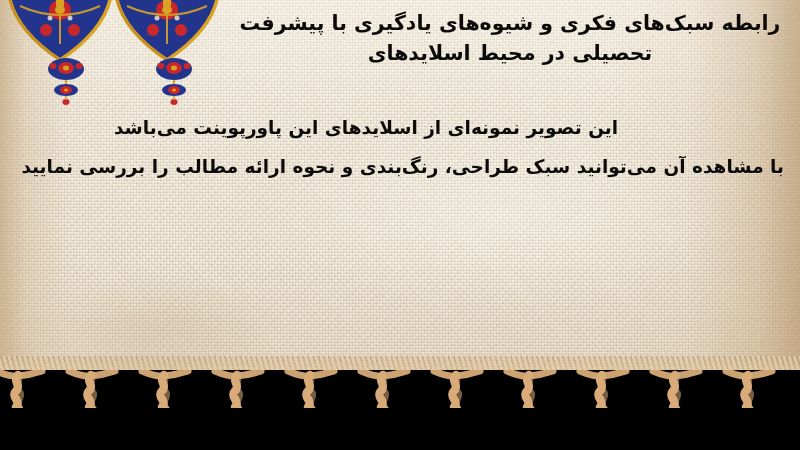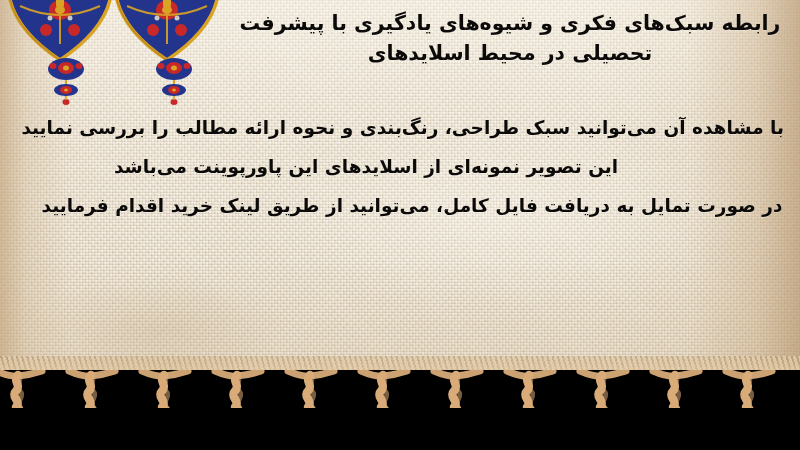--- a/index.html
+++ b/index.html
@@ -275,23 +275,22 @@
     </g>
   </svg>
 
   <div class="text-layer">
     <div class="title">
       <span class="t-line">رابطه سبک‌های فکری و شیوه‌های یادگیری با پیشرفت</span>
       <span class="t-line">تحصیلی در محیط اسلایدهای</span>
     </div>
 
     <div class="body-block">
+      <span class="b-line l1">این تصویر نمونه‌ای از اسلایدهای این پاورپوینت می‌باشد</span>
       <span class="b-line l2">با مشاهده آن می‌توانید سبک طراحی، رنگ‌بندی و نحوه ارائه مطالب را بررسی نمایید</span>
-      <span class="b-line l1">این تصویر نمونه‌ای از اسلایدهای این پاورپوینت می‌باشد</span>
-      <span class="b-line l3">در صورت تمایل به دریافت فایل کامل، می‌توانید از طریق لینک خرید اقدام فرمایید</span>
     </div>
   </div>
 
   <div class="fringe-zone" id="fringe">
       <svg class="tassel" viewBox="0 0 56 78" style="left: -10px;">
         <g stroke="#d8ab79" fill="none" stroke-linecap="round">
           <path d="M6 1 Q20 7 28 6 Q40 5 52 1" stroke-width="7" opacity=".95"></path>
           <path d="M28 5 C22 11 32 15 26 21 C20 27 32 31 26 37" stroke-width="8.5"></path>
           <path d="M28 5 C34 11 24 15 30 21 C36 27 25 31 30 37" stroke-width="5" opacity=".55"></path>
         </g>

